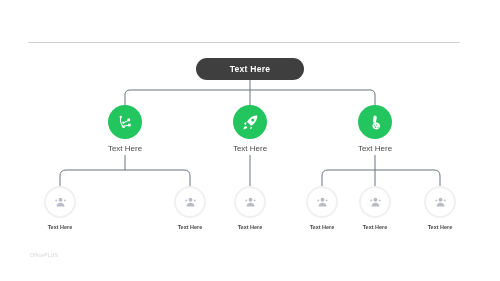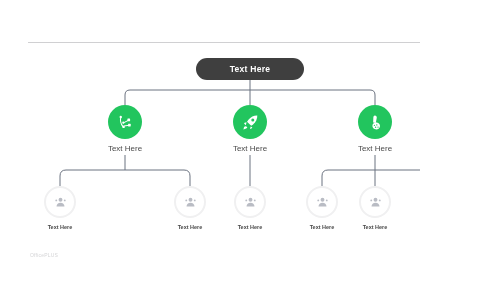--- a/index.html
+++ b/index.html
@@ -11,20 +11,21 @@
   body {
     font-family: "Liberation Sans", sans-serif;
     -webkit-font-smoothing: antialiased;
   }
   #slide {
     position: relative;
     width: 420px;
     height: 281px;
     background: #ffffff;
     overflow: hidden;
+    padding-left: 40px;
   }
 
   
   .top-divider {
     position: absolute;
     left: 28px;
     top: 42px;
     width: 444px;
     height: 1px;
     background: #d0d0d2;

